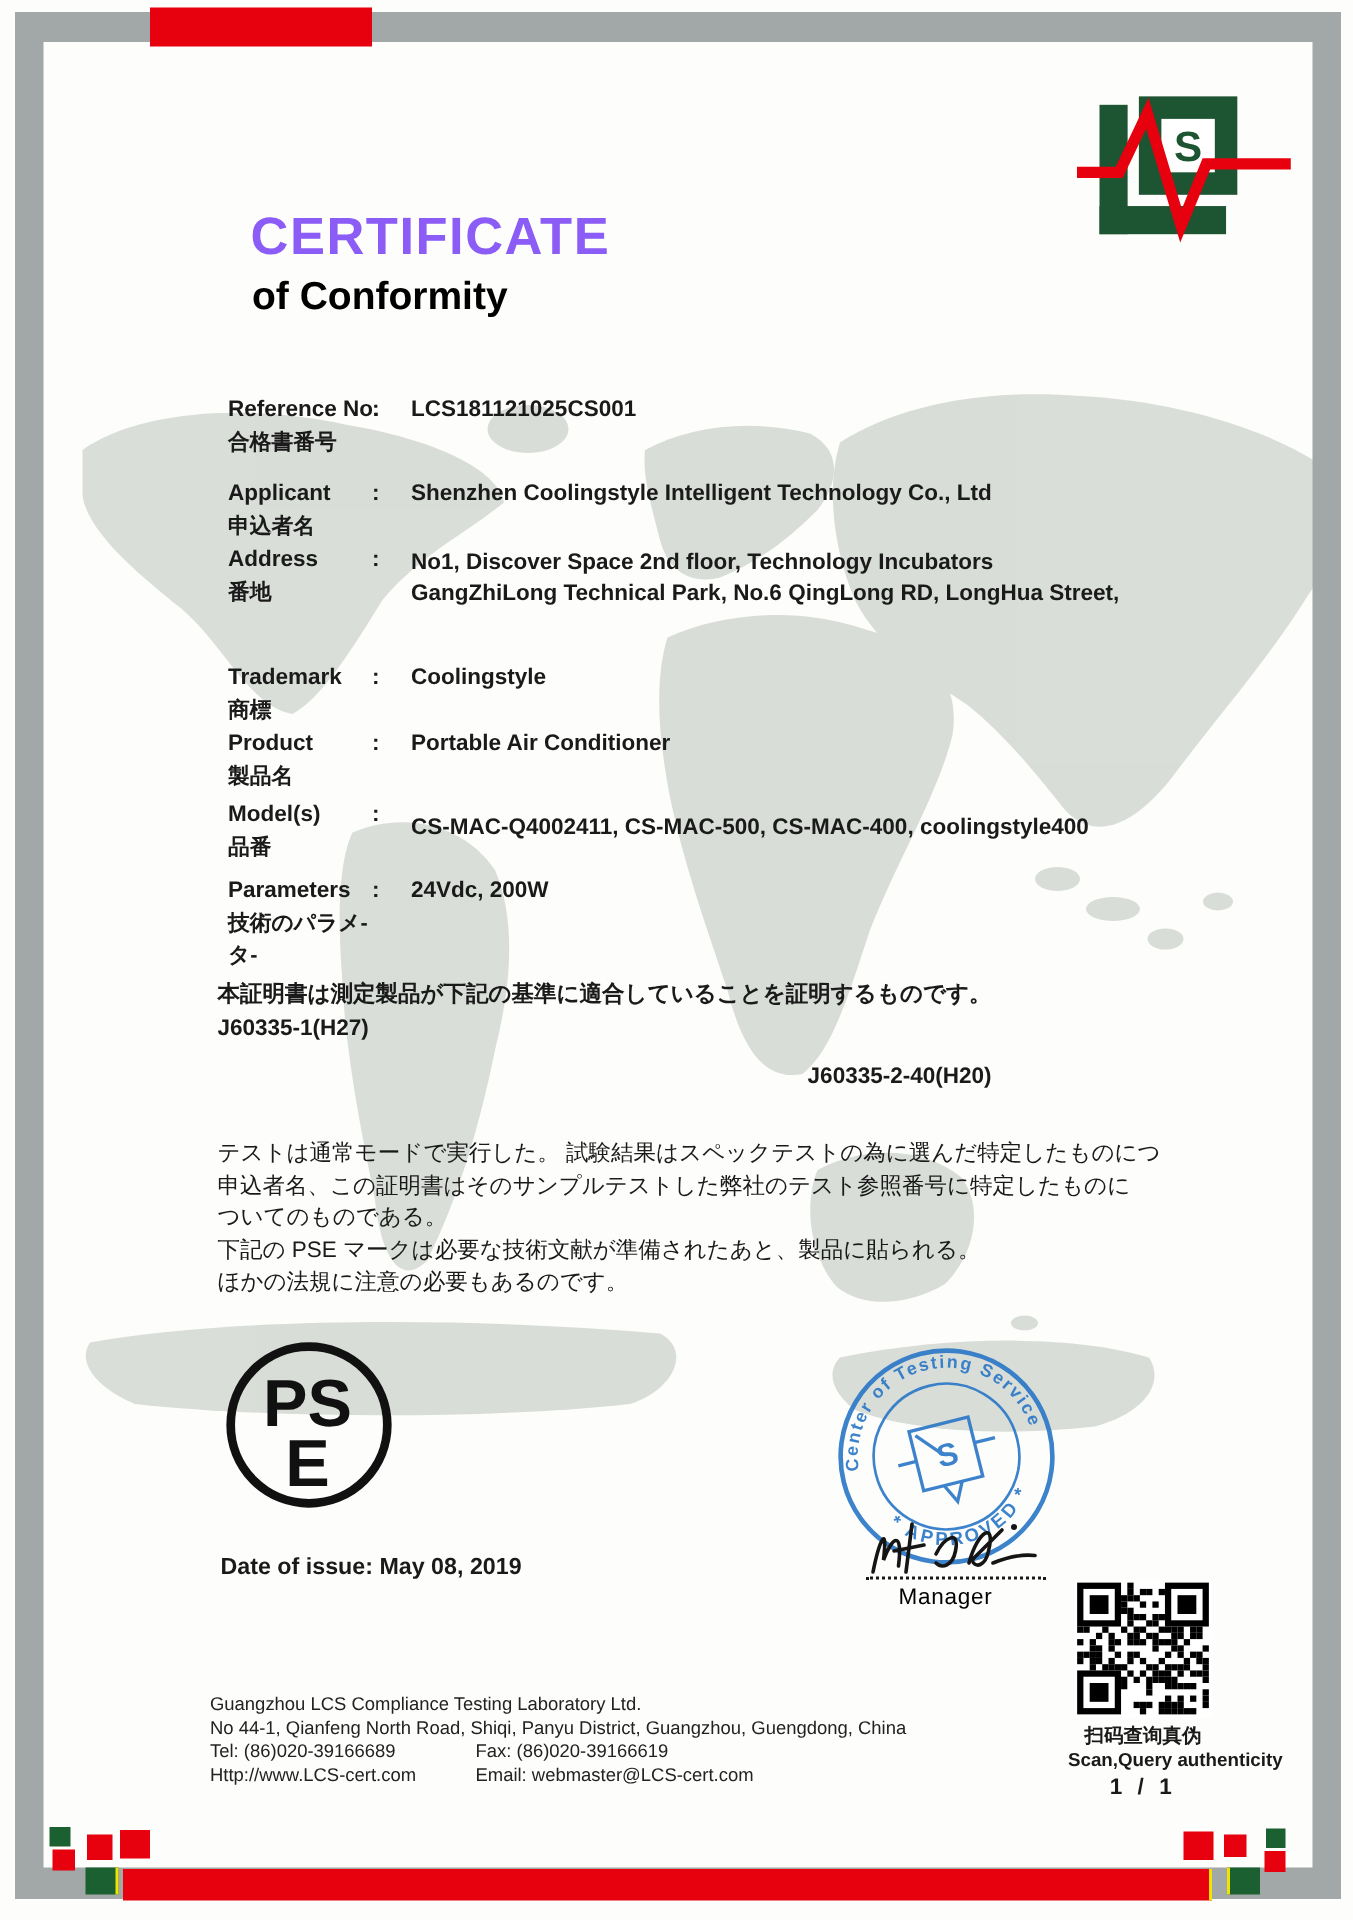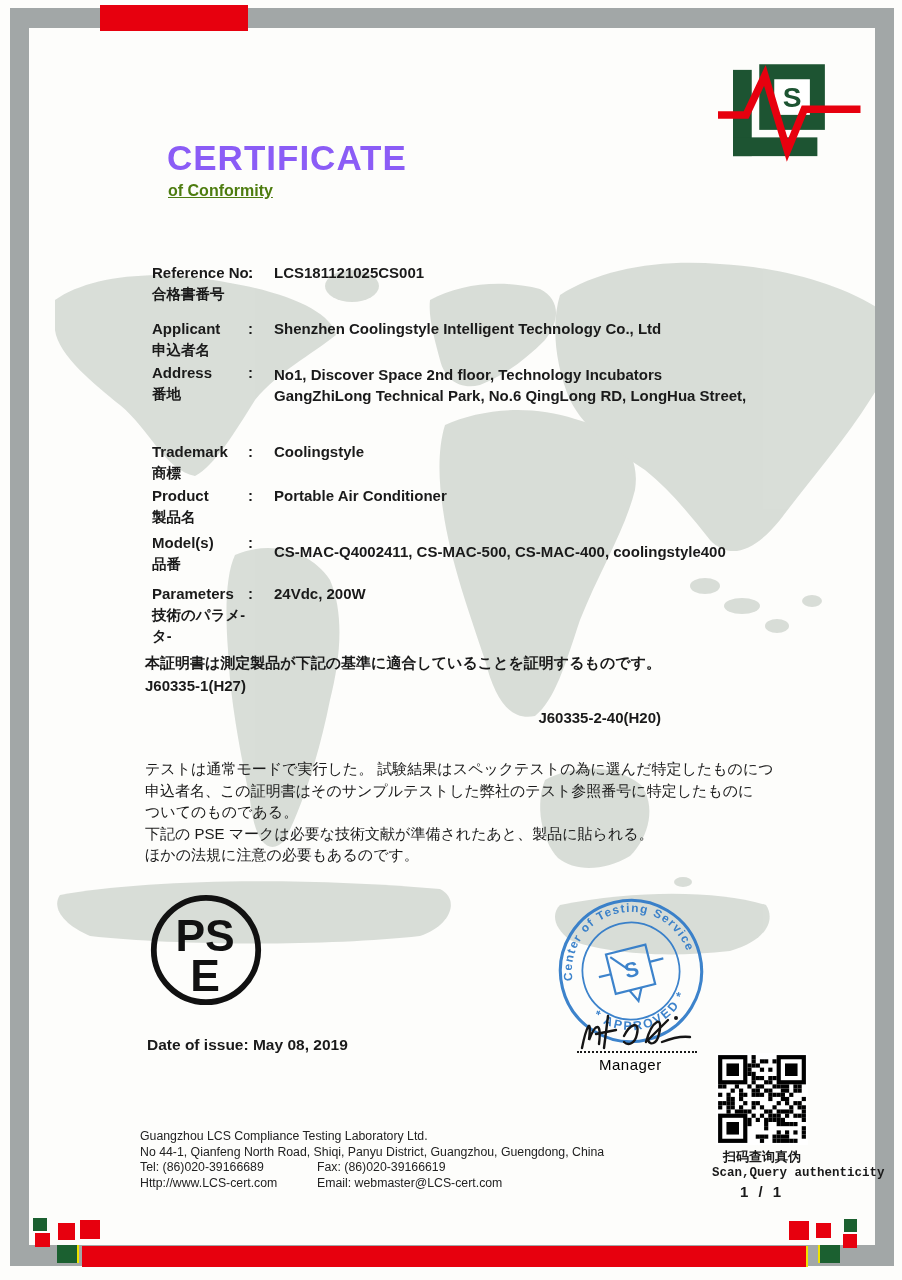--- a/index.html
+++ b/index.html
@@ -6,42 +6,42 @@
   #page{position:relative;width:902px;height:1280px;background:#fdfdfb;overflow:hidden;
         font-family:"Liberation Sans","DejaVu Sans",sans-serif;color:#1a1a1a;}
   
   .bar{position:absolute;background:#a2a7a7;}
   .deco{position:absolute;}
   
   #map{position:absolute;left:0;top:0;z-index:0;}
   
   .content{position:absolute;left:0;top:0;width:902px;height:1280px;z-index:2;}
   .title{position:absolute;left:167px;top:138px;font-size:35px;font-weight:800;letter-spacing:1px;color:#8b5cf6;}
-  .subtitle{position:absolute;left:168px;top:182px;font-size:16px;font-weight:700;color:#4d7c0f;text-decoration:underline;}
+  .subtitle{position:absolute;left:168px;top:182px;font-size:26px;font-weight:700;color:#000000;}
   .frow{position:absolute;left:152px;width:660px;font-size:15px;font-weight:700;}
   .frow .lab{position:absolute;left:0;top:0;white-space:nowrap;}
   .frow .labjp{position:absolute;left:0;top:21px;white-space:nowrap;font-size:14.5px;}
   .frow .col{position:absolute;left:96px;top:0;}
   .frow .val{position:absolute;left:122px;top:0;white-space:nowrap;}
   .frow .vline{line-height:21px;white-space:nowrap;}
   .jp-block{position:absolute;left:145px;font-size:15px;font-weight:700;line-height:23px;}
   .jp-block div{white-space:nowrap;}
   .std2{margin-top:9px;text-align:right;}
   .note-block{position:absolute;left:145px;top:758px;font-size:15px;font-weight:400;line-height:21.5px;}
   .note-block div{white-space:nowrap;}
   .date-line{position:absolute;left:147px;top:1036px;font-size:15.5px;font-weight:700;}
   .manager{position:absolute;left:599px;top:1056px;font-size:15px;color:#000000;letter-spacing:.5px;}
   .sig-line{position:absolute;left:577px;top:1031px;width:120px;border-bottom:2px dotted #1a1a1a;height:20px;}
   .footer{position:absolute;left:140px;top:1129px;font-size:12.3px;font-weight:400;line-height:15.5px;color:#222;}
   .footer .r{position:relative;white-space:nowrap;}
   .footer .c2{position:absolute;left:177px;top:0;}
   .qr-wrap{position:absolute;left:712px;top:1053px;width:100px;text-align:center;}
   #qr-svg{display:block;margin:0 auto;background:#fff;}
   .qr-cn{font-size:13px;font-weight:700;margin-top:3px;white-space:nowrap;}
-  .qr-en{font-size:12.5px;font-weight:700;white-space:nowrap;font-family:Liberation Mono, monospace;}
+  .qr-en{font-size:12.5px;font-weight:700;white-space:nowrap;}
   .qr-pg{font-size:15px;font-weight:700;letter-spacing:3px;margin-top:3px;}
   .stamp{position:absolute;left:556px;top:896px;width:150px;height:150px;transform:rotate(-14deg);opacity:.92;}
   .pse{position:absolute;left:148px;top:892px;}
   .lcs-logo{position:absolute;left:718px;top:62px;}
   .signature{position:absolute;left:576px;top:1008px;}
 </style>
 </head>
 <body>
 
 <div id="page">

